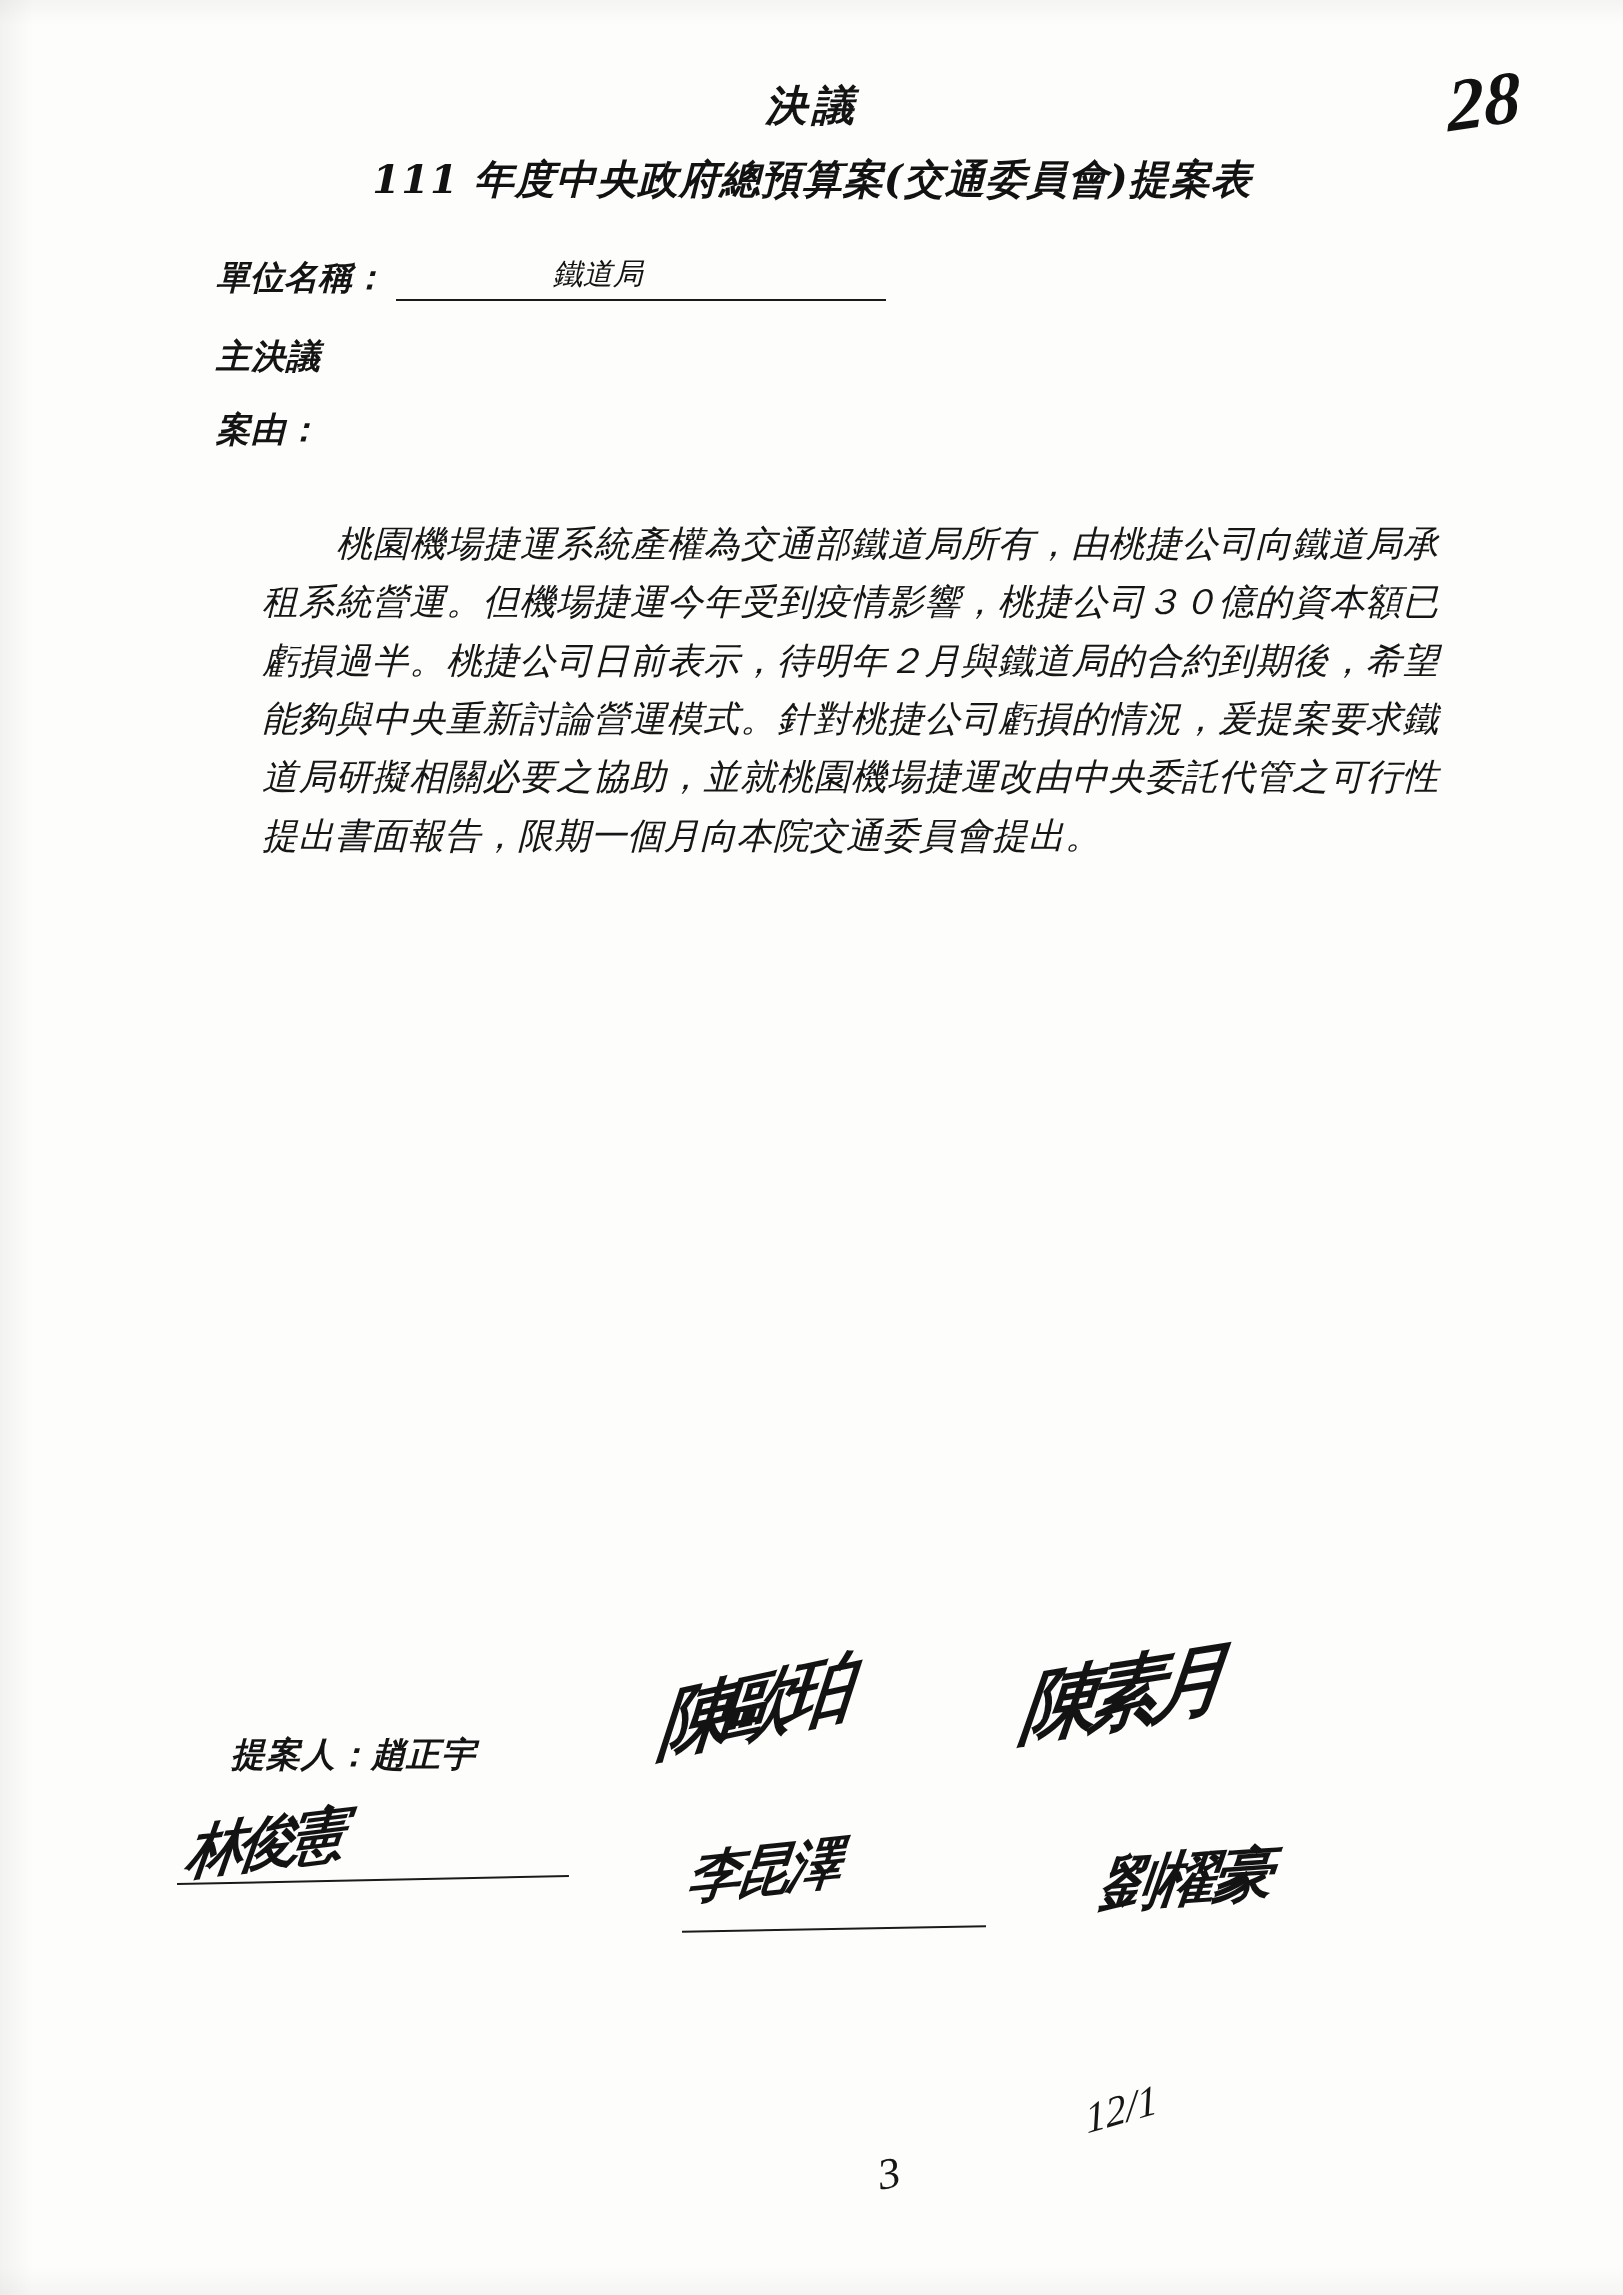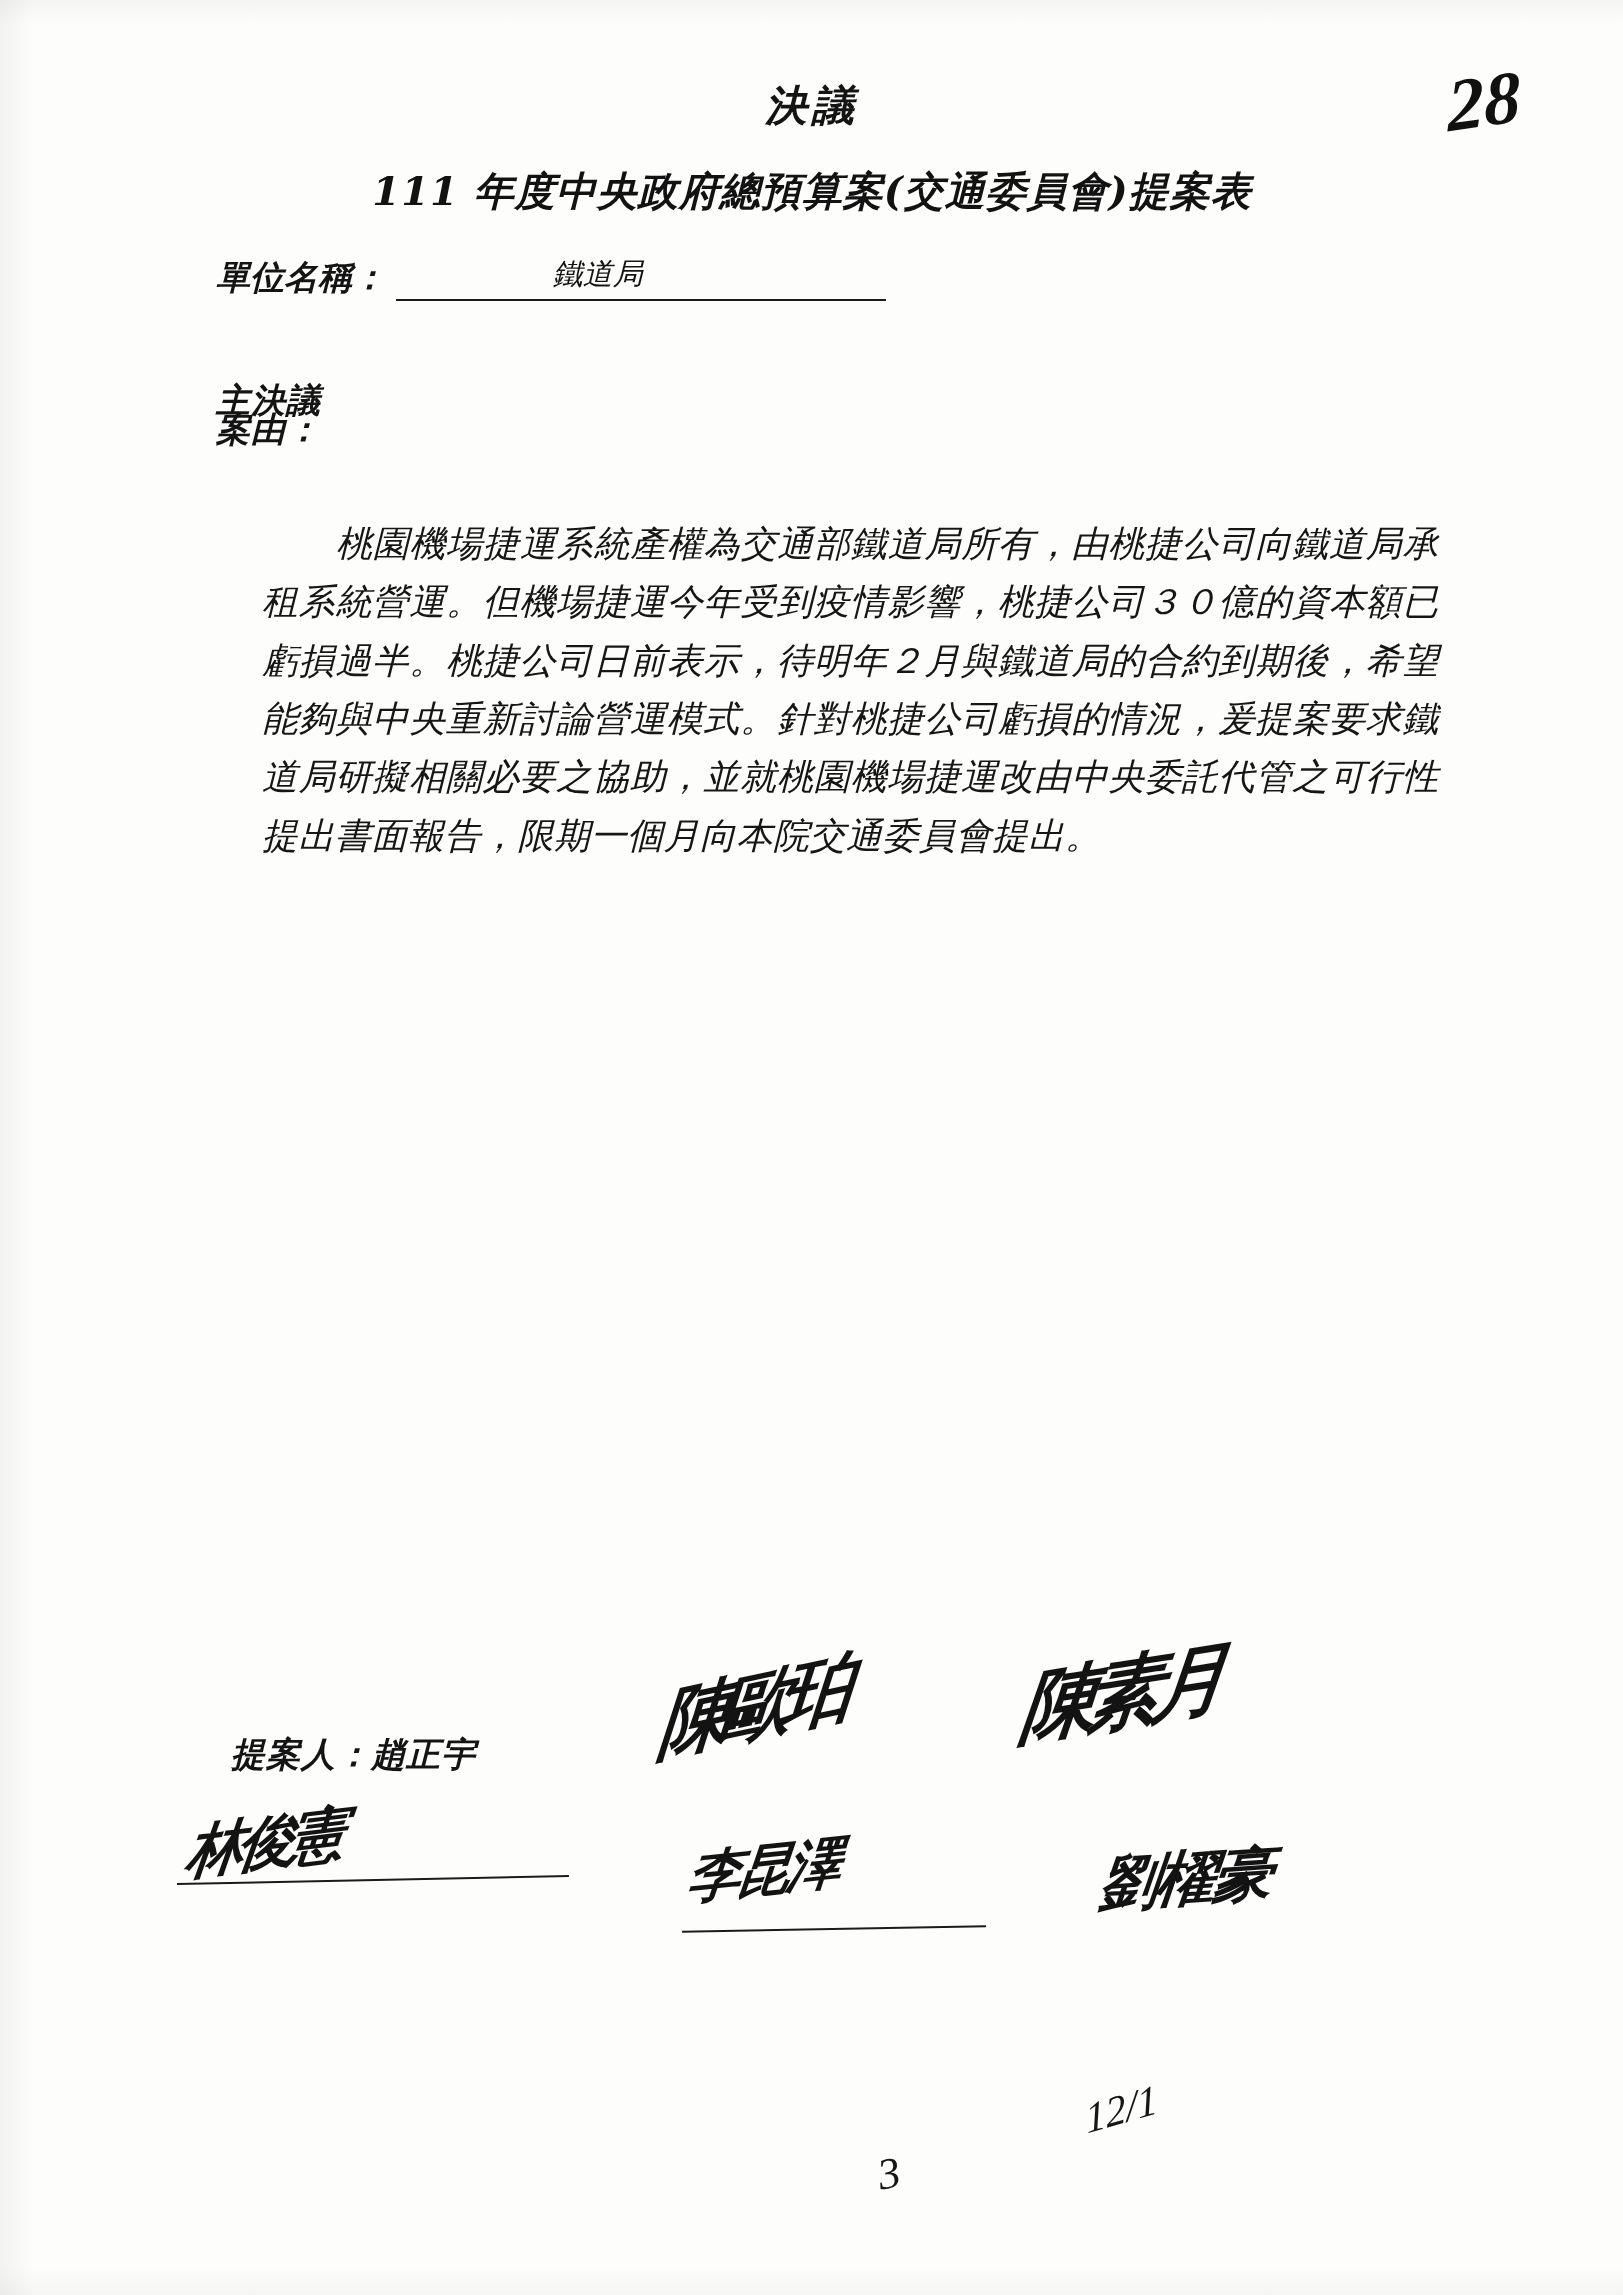--- a/index.html
+++ b/index.html
@@ -62,21 +62,21 @@
     font-size: 74px;
     font-weight: 700;
     color: #111;
     font-family: "Liberation Serif", serif;
     transform: rotate(-8deg) skewX(-6deg);
   }
 
   .doc-title {
     position: absolute;
     left: 0; right: 0;
-    top: 164px;
+    top: 152px;
     text-align: center;
     font-size: 40px;
     font-weight: 700;
     letter-spacing: 1px;
     color: #121212;
   }
 
   
   .unit-row {
     position: absolute;
@@ -110,21 +110,21 @@
   }
 
   .section-label {
     position: absolute;
     left: 216px;
     font-size: 34px;
     font-weight: 700;
     color: #141414;
     letter-spacing: 1px;
   }
-  .section-main-resolution { top: 334px; margin-top: 44px; }
+  .section-main-resolution { top: 334px; }
   .section-case-reason { top: 407px; }
 
   
   .body-text {
     position: absolute;
     left: 223px;
     top: 515px;
     width: 1177px;
     font-size: 36px;
     line-height: 1.62;

